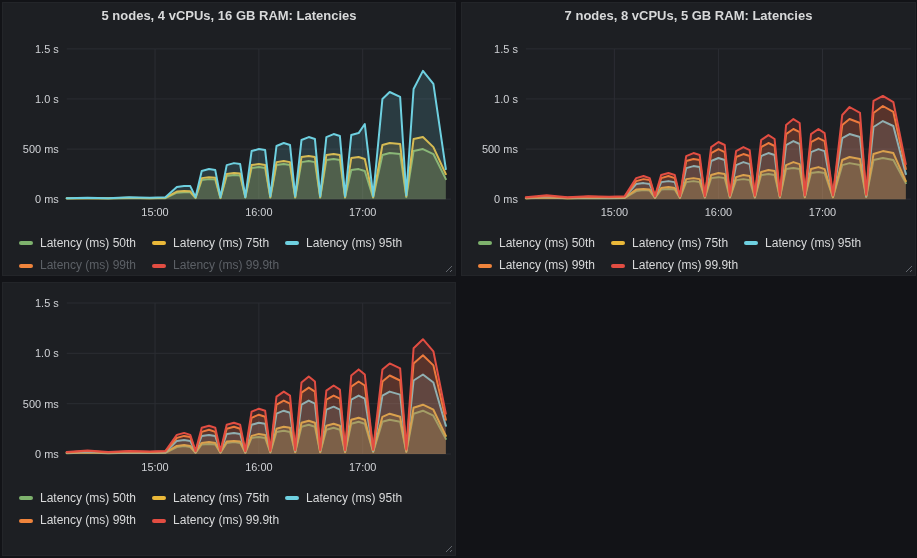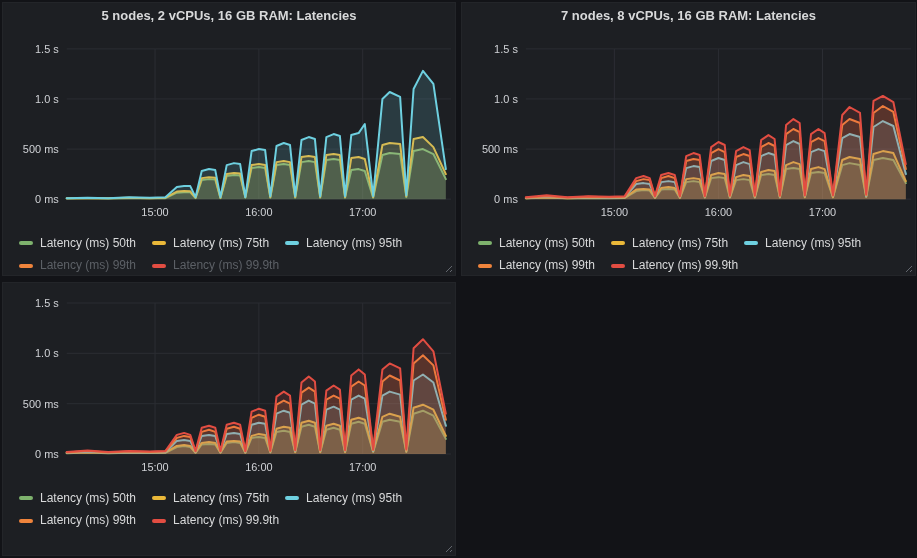--- a/index.html
+++ b/index.html
@@ -36,21 +36,21 @@
     background:repeating-linear-gradient(135deg,transparent 0 2px,#62666d 2px 3px);
   }
   .empty-cell{background:transparent;}
 </style>
 </head>
 <body>
 
 <div id="dashboard">
 
   <div class="panel">
-    <div class="panel-title">5 nodes, 2 vCPUs, 16 GB RAM: Latencies</div>
+    <div class="panel-title">5 nodes, 4 vCPUs, 16 GB RAM: Latencies</div>
     <svg class="chart" viewBox="0 0 454 196" preserveAspectRatio="none">
         <g>
           <line x1="64" x2="450" y1="171.0" y2="171.0" class="gridline"></line>
           <text x="56" y="175.0" class="tick ytick">0 ms</text>
           <line x1="64" x2="450" y1="120.7" y2="120.7" class="gridline"></line>
           <text x="56" y="124.7" class="tick ytick">500 ms</text>
           <line x1="64" x2="450" y1="70.3" y2="70.3" class="gridline"></line>
           <text x="56" y="74.3" class="tick ytick">1.0 s</text>
           <line x1="64" x2="450" y1="20.0" y2="20.0" class="gridline"></line>
           <text x="56" y="24.0" class="tick ytick">1.5 s</text>
@@ -84,21 +84,21 @@
             <span class="legend-label dim">Latency (ms) 99th</span>
           </span><span class="legend-item">
             <i class="swatch" style="background: rgb(226, 77, 66);"></i>
             <span class="legend-label dim">Latency (ms) 99.9th</span>
           </span></div>
       </div>
     <div class="resize-handle"></div>
   </div>
 
   <div class="panel">
-    <div class="panel-title">7 nodes, 8 vCPUs, 16 GB RAM: Latencies</div>
+    <div class="panel-title">7 nodes, 8 vCPUs, 5 GB RAM: Latencies</div>
     <svg class="chart" viewBox="0 0 454 196" preserveAspectRatio="none">
         <g>
           <line x1="64" x2="450" y1="171.0" y2="171.0" class="gridline"></line>
           <text x="56" y="175.0" class="tick ytick">0 ms</text>
           <line x1="64" x2="450" y1="120.7" y2="120.7" class="gridline"></line>
           <text x="56" y="124.7" class="tick ytick">500 ms</text>
           <line x1="64" x2="450" y1="70.3" y2="70.3" class="gridline"></line>
           <text x="56" y="74.3" class="tick ytick">1.0 s</text>
           <line x1="64" x2="450" y1="20.0" y2="20.0" class="gridline"></line>
           <text x="56" y="24.0" class="tick ytick">1.5 s</text>

